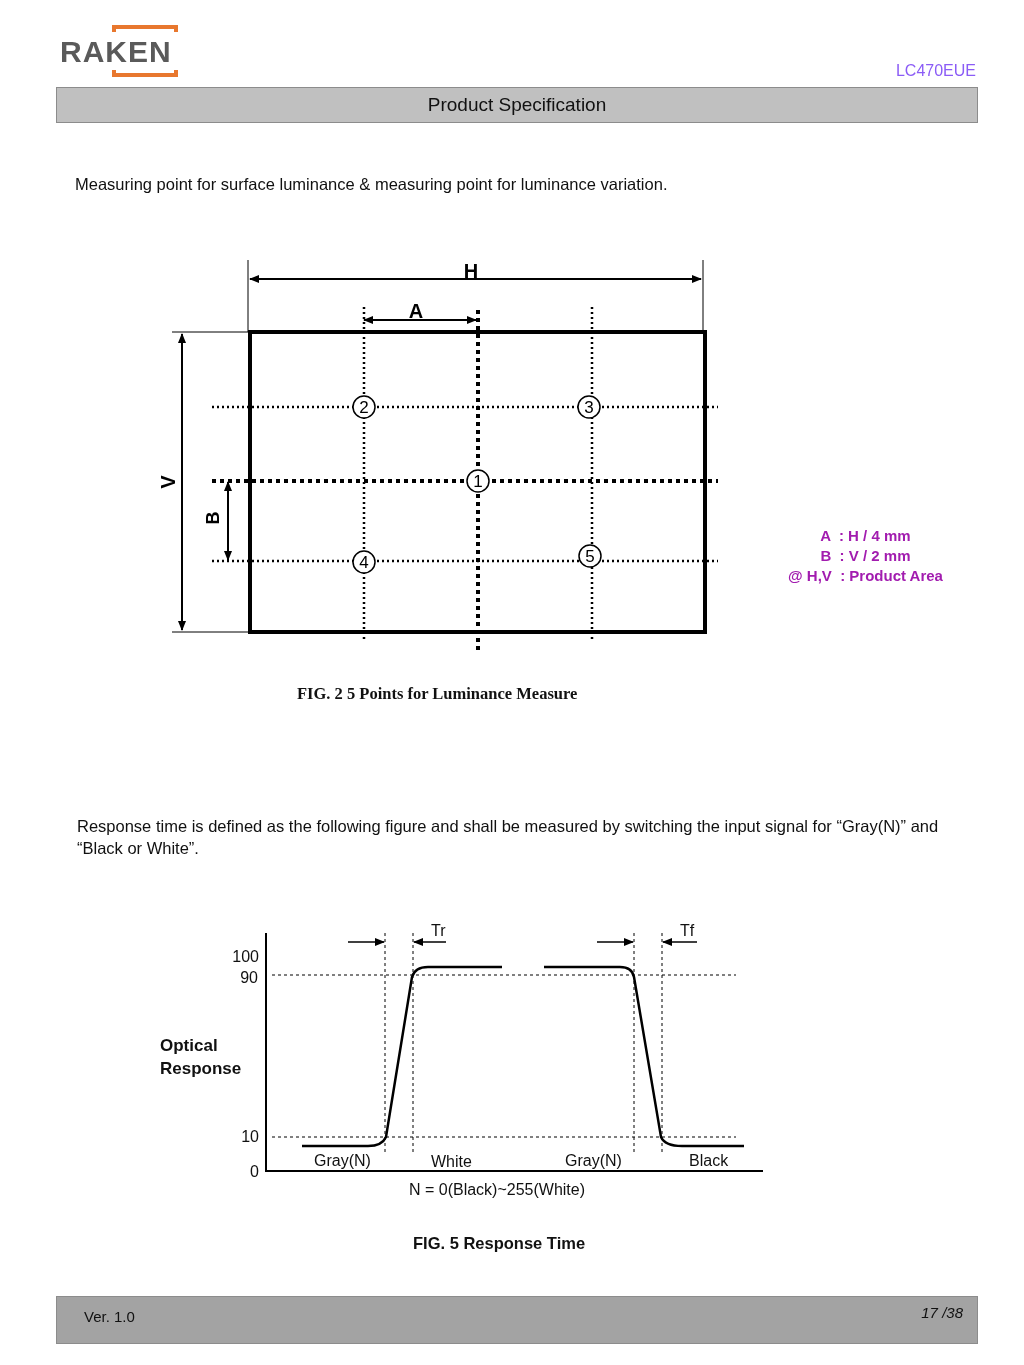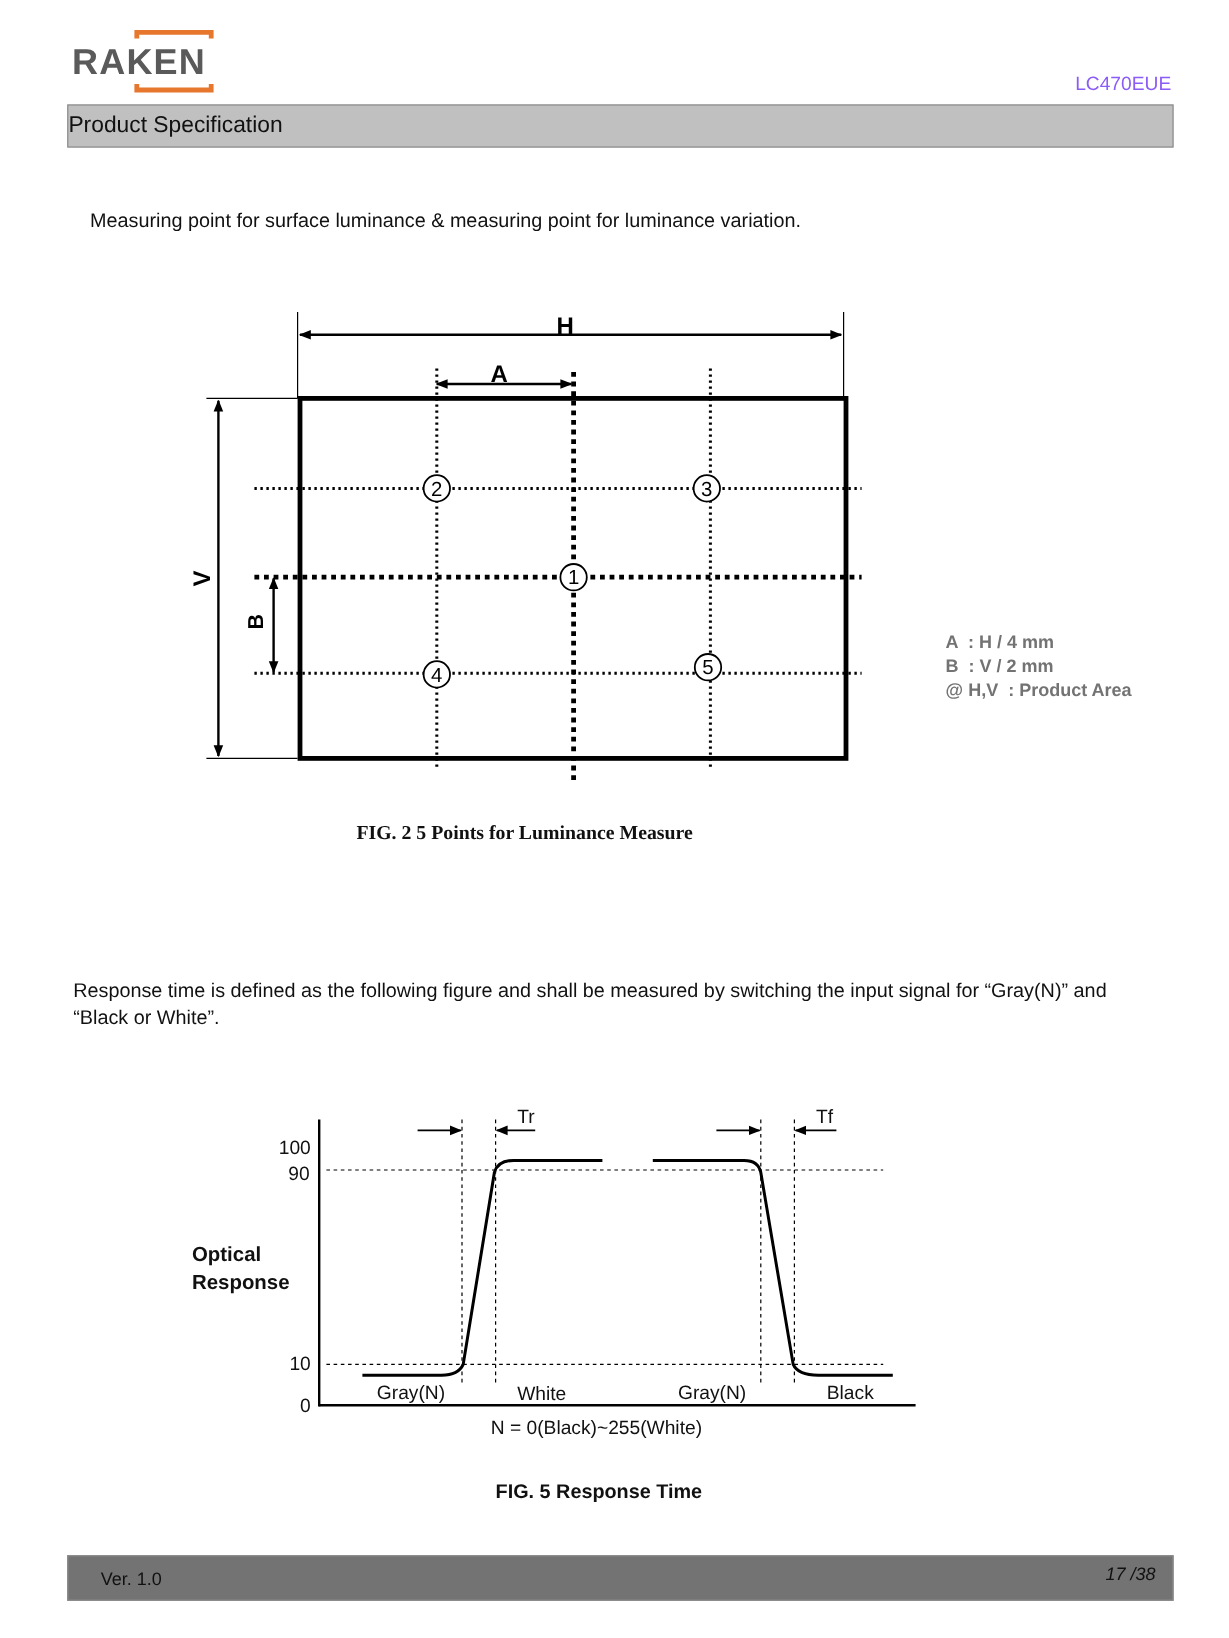--- a/index.html
+++ b/index.html
@@ -5,35 +5,35 @@
   html, body { margin: 0; padding: 0; background: #ffffff; }
   body {
     width: 1024px; height: 1365px; position: relative; overflow: hidden;
     font-family: "Liberation Sans", "DejaVu Sans", sans-serif; color: #111;
   }
   .logo { position: absolute; left: 58px; top: 24px; width: 124px; height: 56px; }
   .model { position: absolute; right: 48px; top: 62px; font-size: 16px; color: #8b5cf6; }
   .header-bar {
     position: absolute; left: 56px; top: 87px; width: 922px; height: 36px;
     background: #c0c0c0; border: 1px solid #8c8c8c; box-sizing: border-box;
-    display: flex; align-items: center; 
+    display: flex; align-items: center; justify-content: center;
     font-size: 19px; color: #111;
   }
   .para { position: absolute; left: 61px; font-size: 16.5px; line-height: 22px; color: #111; }
   .p1 { top: 173px; margin-left: 14px; }
-  .p2 { top: 815px; width: 900px; }
+  .p2 { top: 815px; width: 900px; margin-left: 16px; }
   .fig-svg { position: absolute; left: 0; top: 0; }
   .caption { position: absolute; font-weight: bold; font-size: 16.5px; color: #111; }
   .cap2 { left: 297px; top: 684px; font-family: Liberation Serif, serif; }
   .cap3 { left: 413px; top: 1234px; }
-  .notes { position: absolute; left: 788px; top: 526px; font-weight: bold; font-size: 15px; line-height: 20px; color: #737373; }
+  .notes { position: absolute; left: 788px; top: 526px; font-weight: bold; font-size: 15px; line-height: 20px; color: #a21caf; text-align: center; }
   .notes div { white-space: pre; }
   .footer-bar {
-    position: absolute; left: 56px; top: 1296px; width: 922px; height: 38px;
-    background: #737373; border: 1px solid #8c8c8c; box-sizing: border-box;
+    position: absolute; left: 56px; top: 1296px; width: 922px; height: 48px;
+    background: #a3a3a3; border: 1px solid #8c8c8c; box-sizing: border-box;
     font-size: 15px; color: #111;
   }
   .footer-bar .ver { position: absolute; left: 27px; top: 11px; }
   .footer-bar .page { position: absolute; right: 14px; top: 7px; font-style: italic; }
 </style>
 </head>
 <body>
 
 <svg class="logo" viewBox="0 0 124 56" width="124" height="56">
   <path d="M56 8 V3 H118 V8" fill="none" stroke="#e8772e" stroke-width="4"></path>

